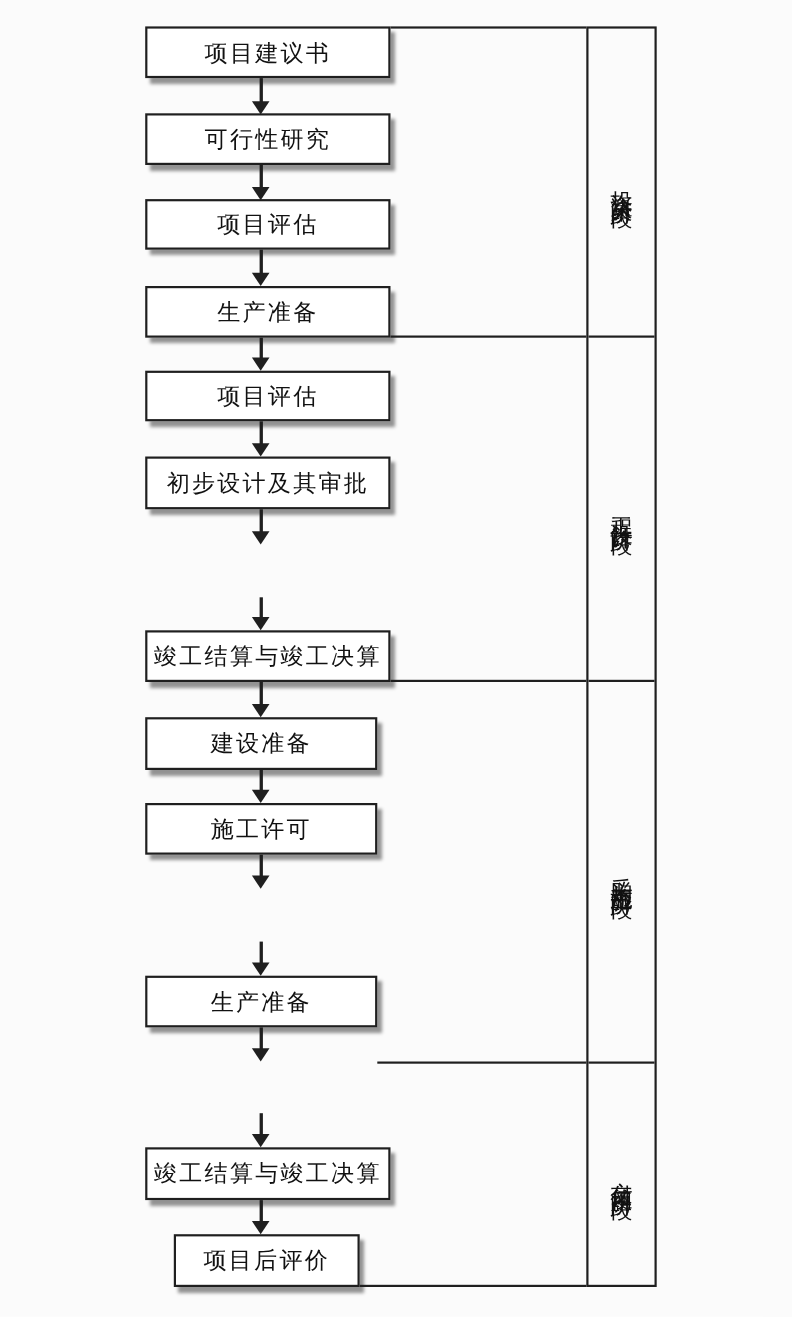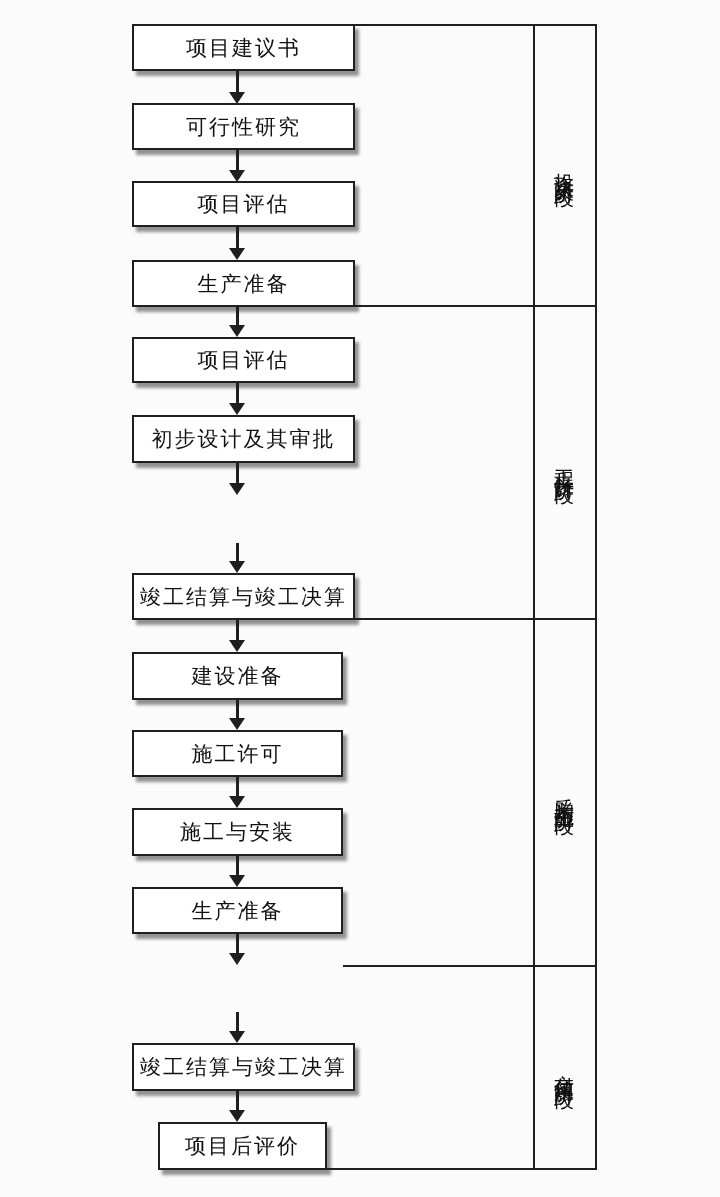--- a/index.html
+++ b/index.html
@@ -69,21 +69,20 @@
 
   <div class="box" style="top:24px;left:132px;width:223px;height:47px">项目建议书</div>
   <div class="box" style="top:103px;left:132px;width:223px;height:47px">可行性研究</div>
   <div class="box" style="top:181px;left:132px;width:223px;height:46px">项目评估</div>
   <div class="box" style="top:260px;left:132px;width:223px;height:47px">生产准备</div>
   <div class="box" style="top:337px;left:132px;width:223px;height:46px">项目评估</div>
   <div class="box" style="top:415px;left:132px;width:223px;height:48px">初步设计及其审批</div>
   <div class="box" style="top:573px;left:132px;width:223px;height:47px">竣工结算与竣工决算</div>
   <div class="box" style="top:652px;left:132px;width:211px;height:48px">建设准备</div>
   <div class="box" style="top:730px;left:132px;width:211px;height:47px">施工许可</div>
-  <div class="box" style="top:808px;left:132px;width:211px;height:48px">施工与安装</div>
   <div class="box" style="top:887px;left:132px;width:211px;height:47px">生产准备</div>
   <div class="box" style="top:1043px;left:132px;width:223px;height:48px">竣工结算与竣工决算</div>
   <div class="box" style="top:1122px;left:158px;width:169px;height:48px">项目后评价</div>
 
   <div class="arrow" style="top:71px;left:229px;height:33px">
       <div class="shaft"></div>
       <div class="head"></div>
     </div>
   <div class="arrow" style="top:150px;left:229px;height:32px">
       <div class="shaft"></div>

